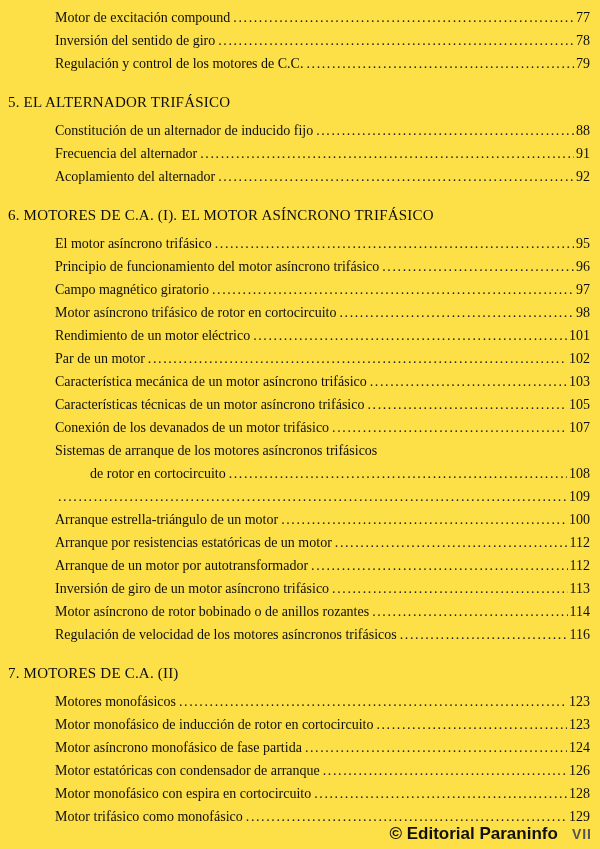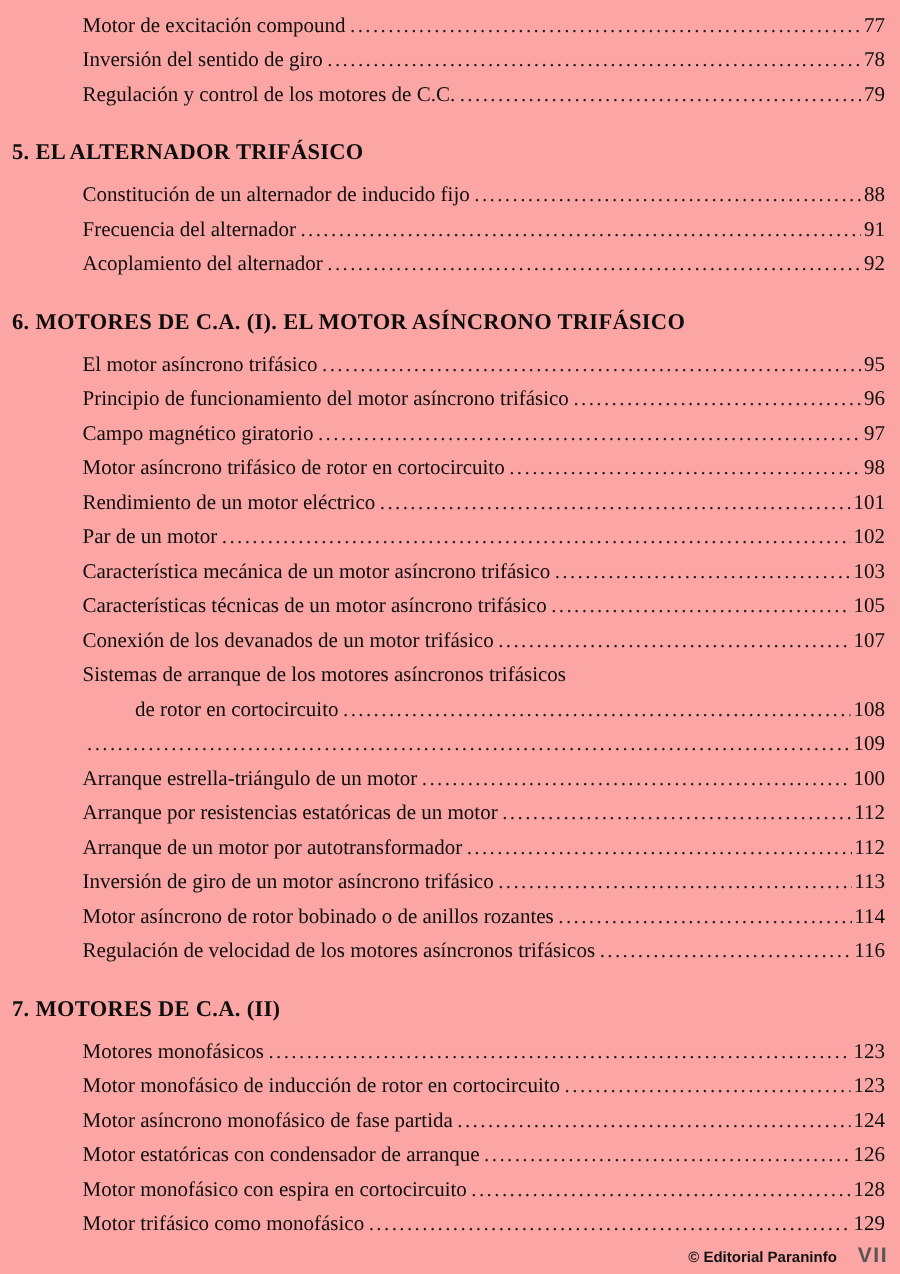--- a/index.html
+++ b/index.html
@@ -9,24 +9,24 @@
     font-family: "Liberation Serif", serif;
     color: #0e0e0e;
     -webkit-font-smoothing: antialiased;
   }
   .page {
     position: relative;
     width: 600px;
     height: 849px;
     padding: 6px 10px 0 8px;
     overflow: hidden;
-    background: #fca5a5;
+    background: #fde047;
   }
   .heading {
-    font-weight: bold;
+    font-weight: normal;
     font-size: 15px;
     line-height: 23px;
     margin-top: 16px;
     margin-bottom: 5px;
     letter-spacing: 0.2px;
     white-space: nowrap;
   }
   .entry {
     display: flex;
     align-items: flex-start;
@@ -56,21 +56,21 @@
     position: absolute;
     right: 8px;
     bottom: 5px;
     display: flex;
     align-items: baseline;
     gap: 14px;
     font-family: "Liberation Sans", sans-serif;
   }
   .copyright {
     font-weight: bold;
-    font-size: 10px;
+    font-size: 17px;
     color: #111;
     margin-top: 36px;
   }
   .folio {
     font-weight: bold;
     font-size: 14px;
     color: #555;
     letter-spacing: 1px;
   }
 </style>

